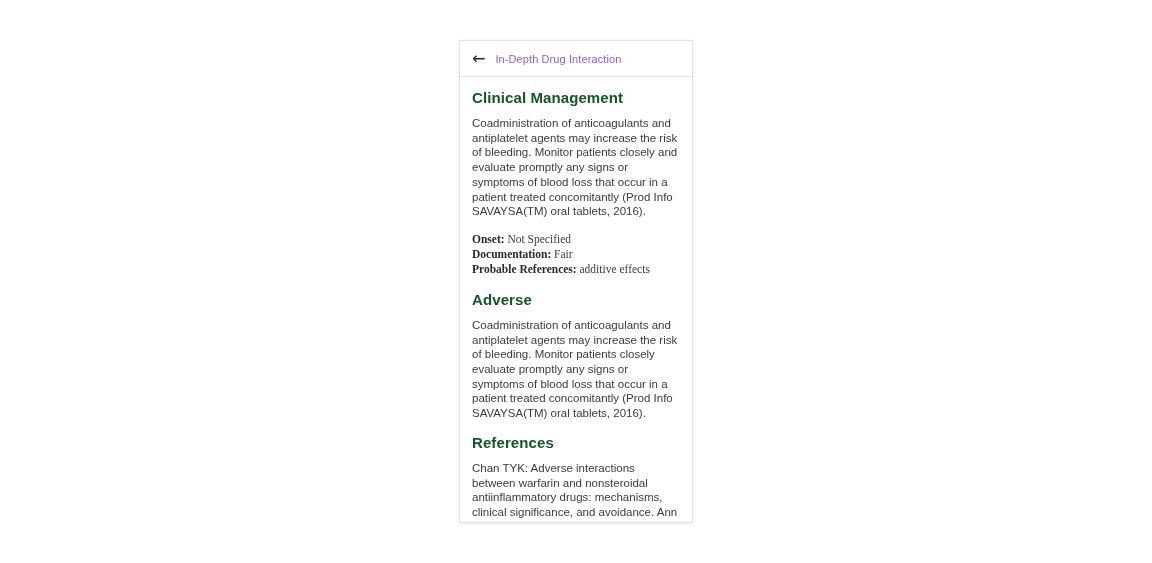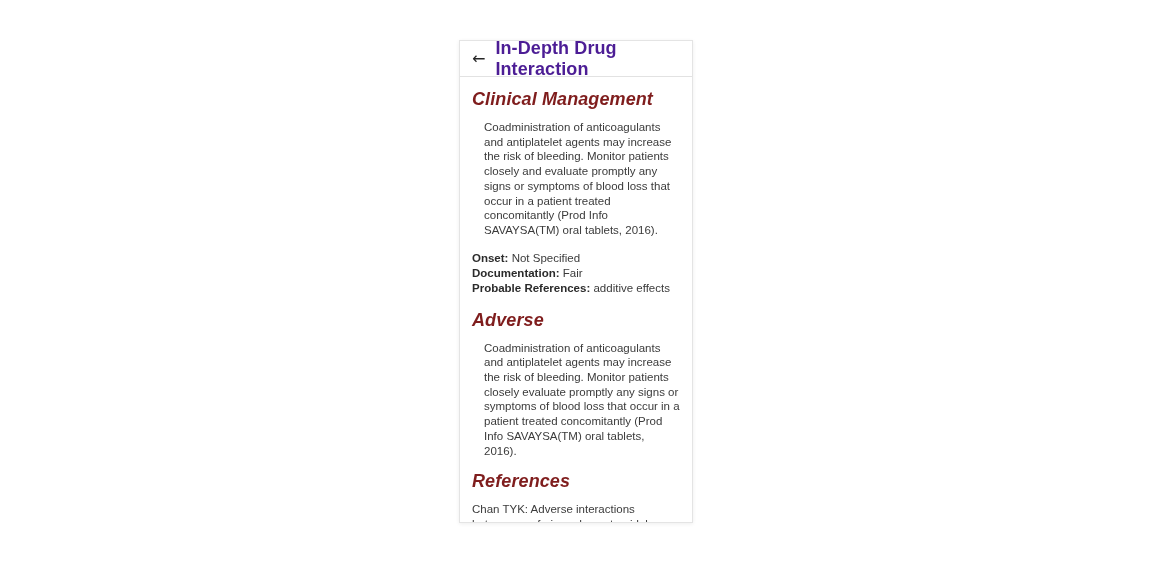--- a/index.html
+++ b/index.html
@@ -35,49 +35,49 @@
     background: transparent;
     padding: 0;
     margin: 0 10px 0 0;
     font-size: 16px;
     line-height: 1;
     color: #252525;
     cursor: pointer;
     font-family: "DejaVu Sans", sans-serif;
   }
   .card-title {
-    font-size: 18px;
-    font-weight: 700;
-    color: #4c1d95;
+    font-size: 11px;
+    font-weight: 400;
+    color: #8b5cf6;
     letter-spacing: 0.1px;
   }
   .content {
     padding: 12px 12px 0 12px;
   }
   .section-heading {
-    font-size: 18px;
+    font-size: 15px;
     font-weight: 700;
-    color: #7f1d1d;
+    color: #14532d;
     margin: 0 0 10px 0;
     letter-spacing: 0.1px;
-    font-style: italic;
   }
   .body-text {
     font-size: 11.5px;
     line-height: 1.28;
     color: #3b3b3b;
-    margin: 0 0 13px 12px;
+    margin: 0 0 13px 0;
   }
   .meta-block {
     margin: 0 0 14px 0;
   }
   .meta-row {
     font-size: 11.5px;
     line-height: 1.3;
     color: #3b3b3b;
+    font-family: Liberation Serif, serif;
   }
   .meta-label {
     font-weight: 700;
     color: #2b2b2b;
   }
   .ref-text {
     font-size: 11.5px;
     line-height: 1.28;
     color: #3b3b3b;
     margin: 0 0 13px 0;

